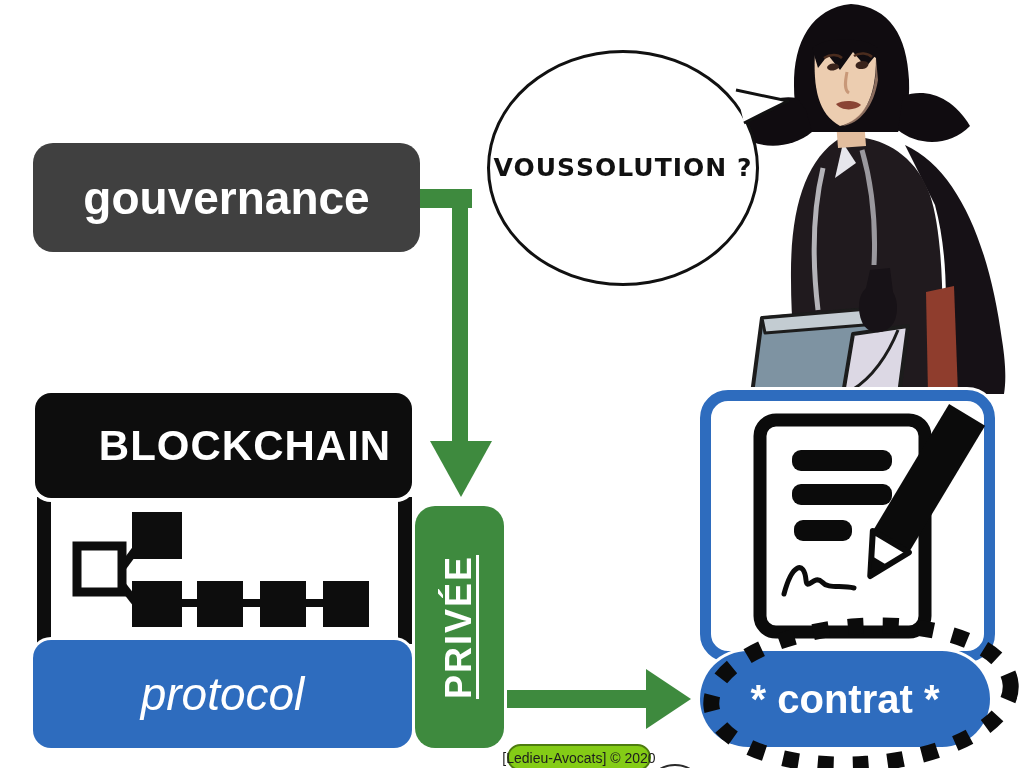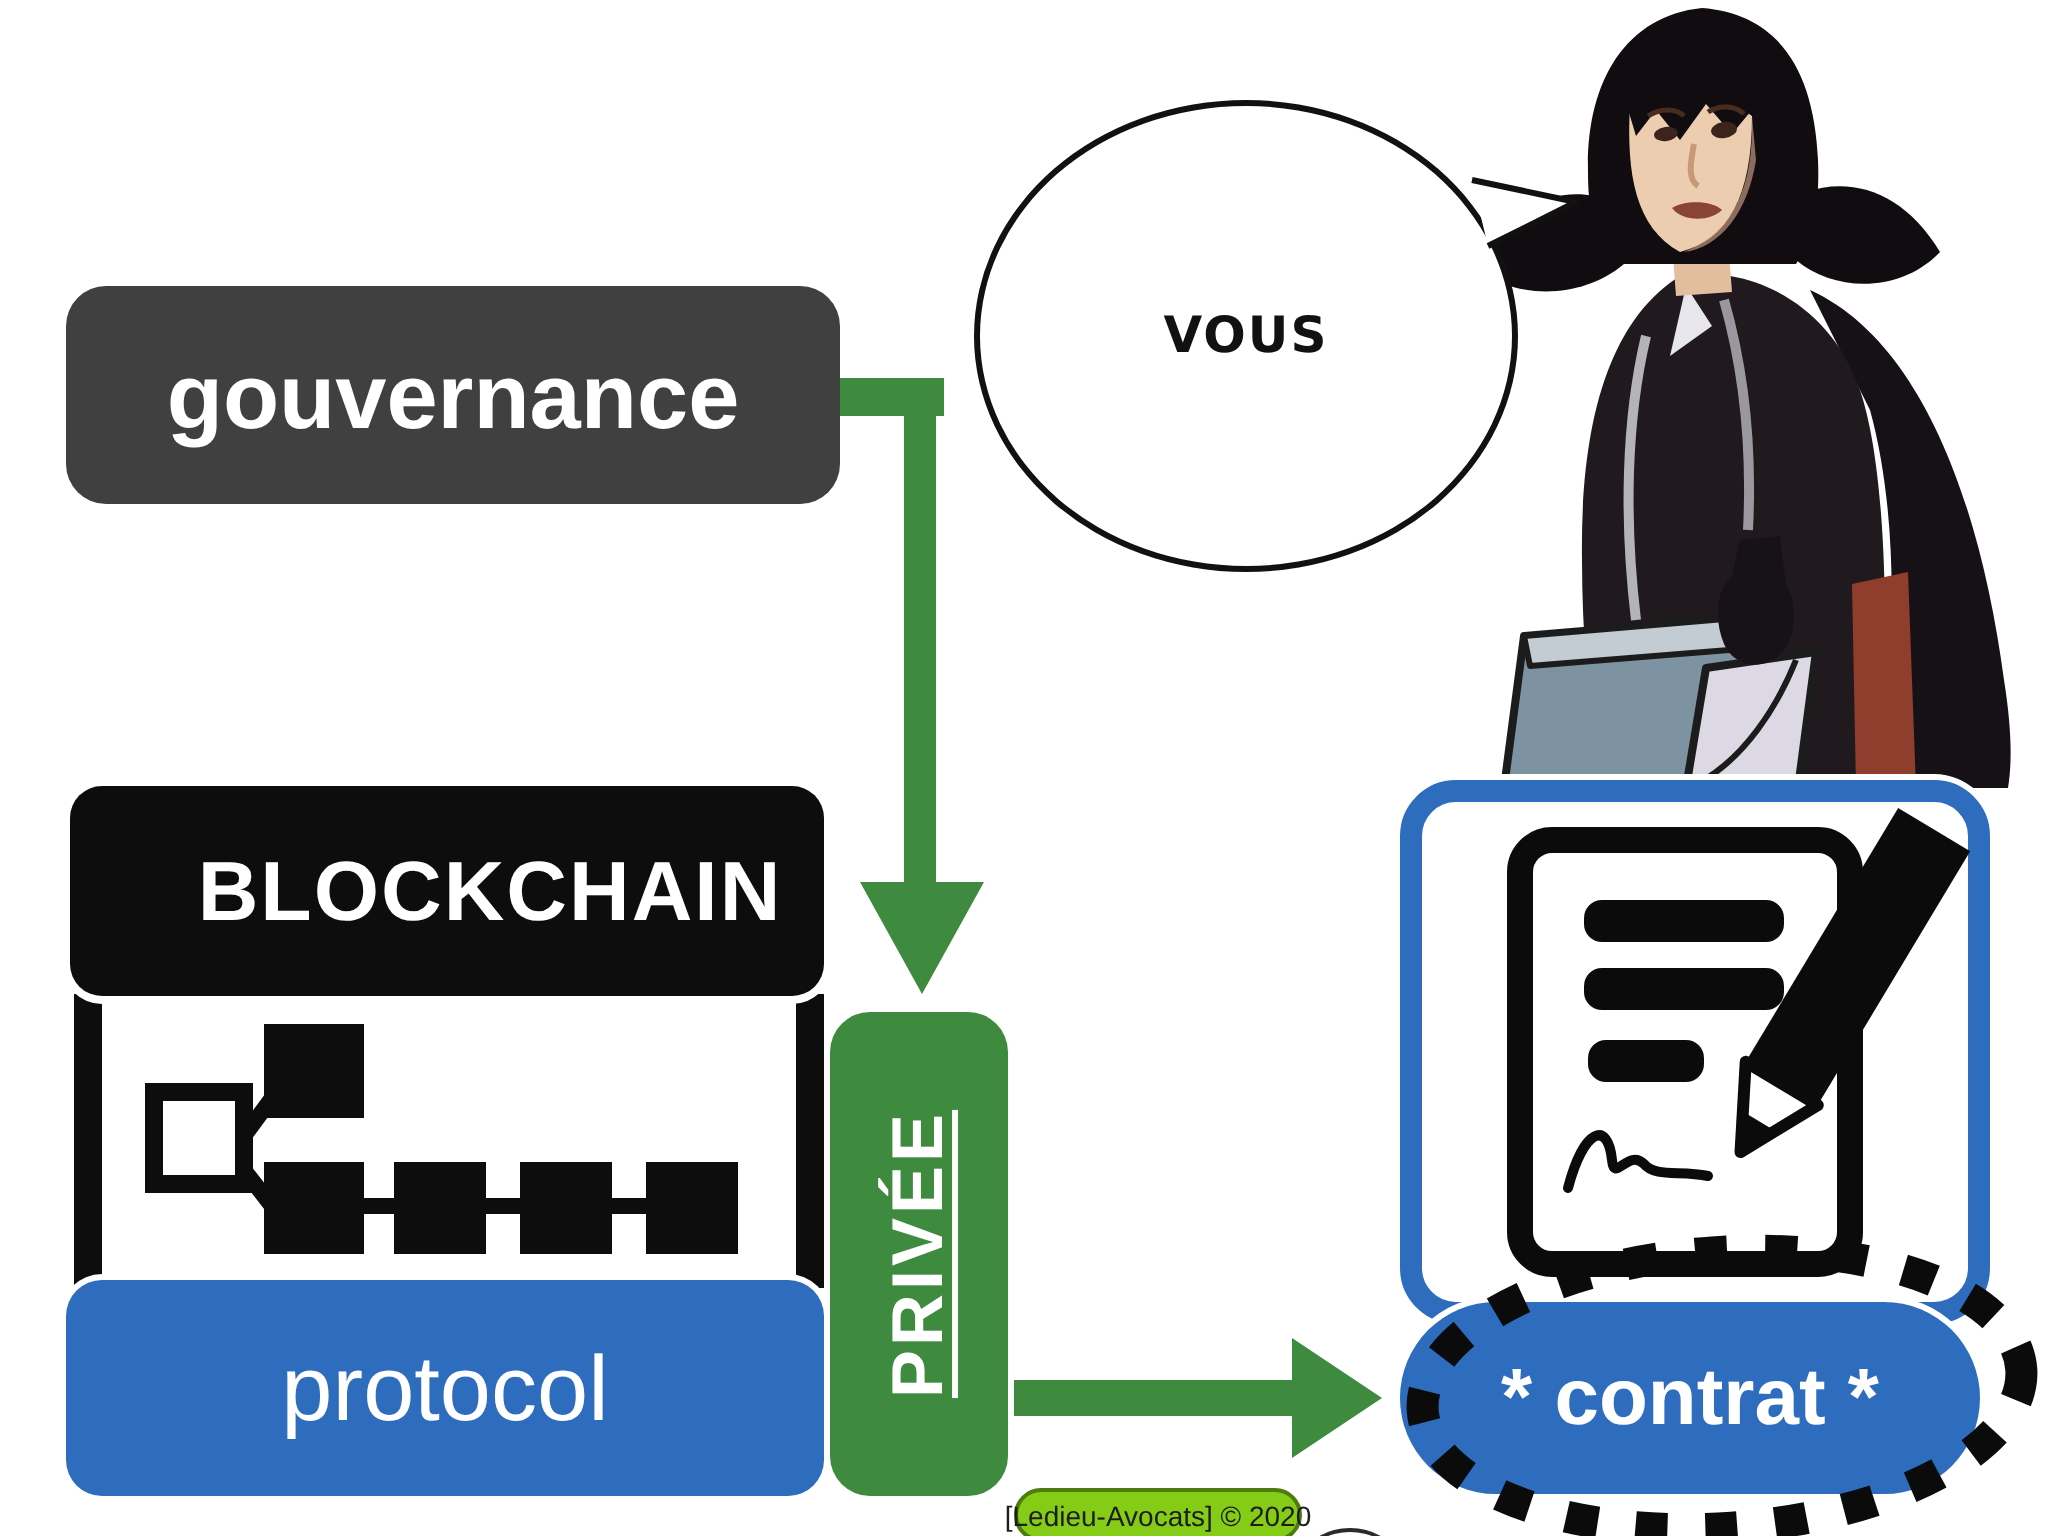--- a/index.html
+++ b/index.html
@@ -47,21 +47,21 @@
   .bc-header{
     left:35px;top:393px;width:377px;height:105px;border-radius:16px;
     background:#0d0d0d;color:#fff;font-weight:bold;font-size:42px;
     letter-spacing:1px;box-shadow:0 0 0 4px #fff;z-index:5;padding-left:43px;
   }
   .bc-glyph{left:58px;top:503px;z-index:6;}
 
   
   .protocol{
     left:33px;top:640px;width:379px;height:108px;border-radius:18px;
-    background:#2E6CBE;color:#fff;font-size:46px;
+    background:#2E6CBE;color:#fff;font-style:italic;font-size:46px;
     box-shadow:0 0 0 3px #fff;z-index:7;
   }
 
   
   .privee{
     left:415px;top:506px;width:89px;height:242px;border-radius:20px;
     background:#3E8A3E;box-shadow:0 0 0 3px #fff;z-index:7;
   }
   .privee-label{
     transform:rotate(-90deg);color:#fff;font-weight:bold;font-size:36px;
@@ -148,20 +148,21 @@
   <ellipse cx="833" cy="67" rx="6" ry="3.5" fill="#3A241C" transform="rotate(-8 833 67)"></ellipse>
   <ellipse cx="862" cy="65" rx="6.5" ry="4" fill="#3A241C" transform="rotate(-8 862 65)"></ellipse>
 
   <path d="M847,72 C845,82 844,90 849,93" stroke="#C89878" stroke-width="3" fill="none"></path>
 
   <path d="M836,104 C842,100 856,100 861,105 C855,111 841,111 836,104 Z" fill="#8A4434"></path>
 </svg>
 
 <div class="abs center bubble">
   <div class="bubble-line">VOUS</div>
+  <div class="bubble-line">SOLUTION ?</div>
 </div>
 <svg class="abs bubble-tail" width="72" height="52" viewBox="730 80 72 52">
   <path d="M736,90 L788,101 L744,123" fill="#ffffff" stroke="#111" stroke-width="3" stroke-linejoin="round"></path>
 </svg>
 
 <div class="abs center gouvernance">
   <span>gouvernance</span>
 </div>
 
 <div class="abs arrow-green elbow-h"></div>

